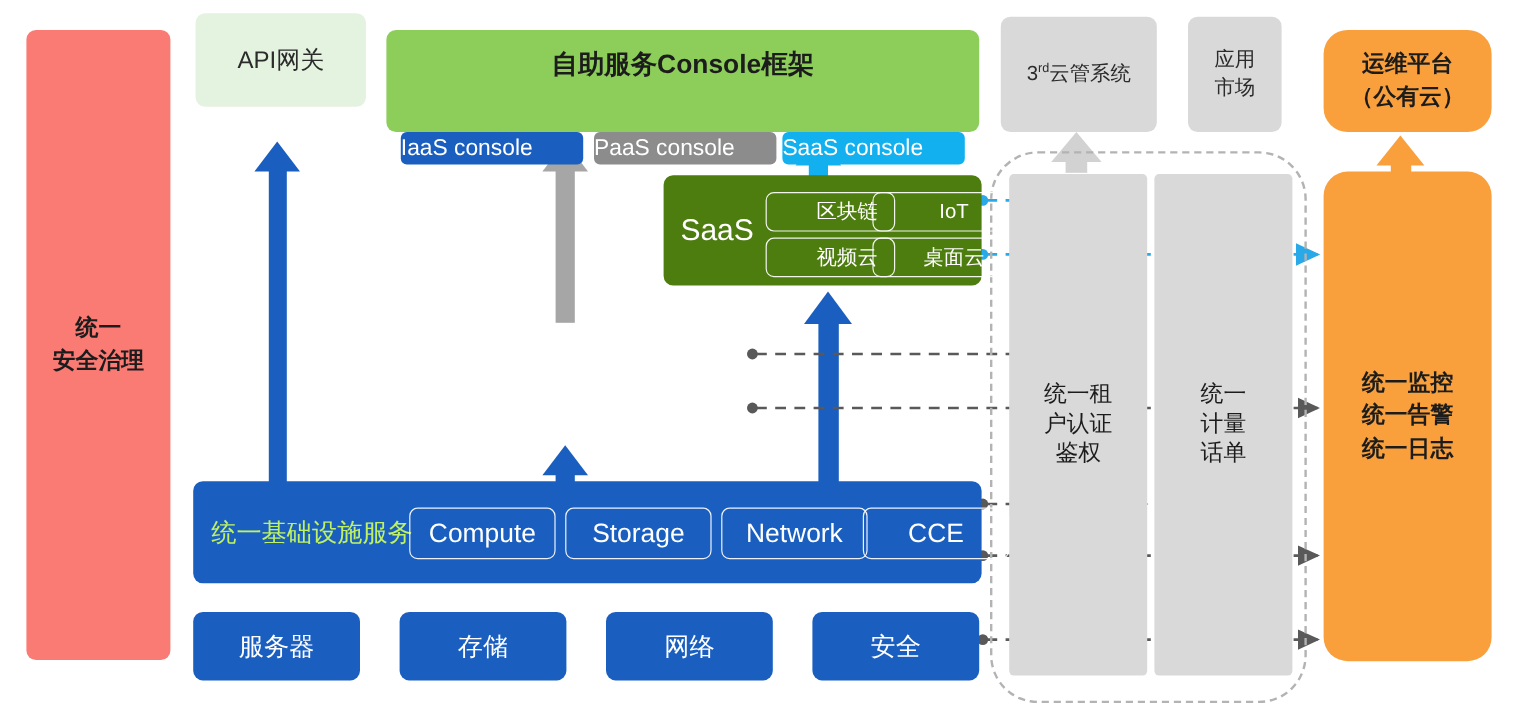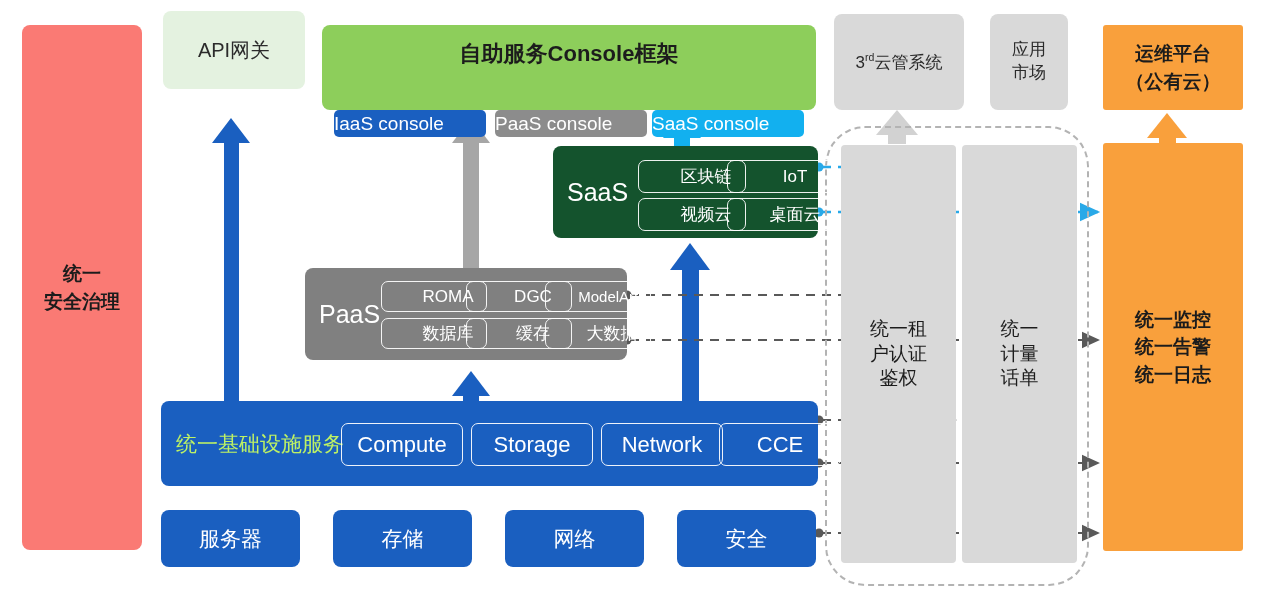--- a/index.html
+++ b/index.html
@@ -10,21 +10,21 @@
   #stage{position:absolute;left:0;top:0;width:1265px;height:605px;}
   .abs{position:absolute;box-sizing:border-box;}
   .ctr{display:flex;align-items:center;justify-content:center;text-align:center;}
 
   
   .panel-security{
     background:#fa7a74;border-radius:8px;color:#1c1c1c;
     font-size:19px;line-height:1.45;font-weight:600;
   }
   .panel-ops{
-    background:#f9a03c;border-radius:3px;color:#1c1c1c;
+    background:#f9a03c;border-radius:20px;color:#1c1c1c;
     font-size:19px;line-height:1.45;font-weight:600;
   }
 
   
   .box-apigw{
     background:#e4f2e0;border-radius:8px;color:#2b2b2b;font-size:20px;
   }
   .box-console{
     background:#8dce5b;border-radius:8px;
   }
@@ -39,21 +39,21 @@
   .chip-iaas{background:#1a5fc0;}
   .chip-paas{background:#8c8c8c;}
   .chip-saas{background:#12b0ef;}
 
   .box-gray{
     background:#d9d9d9;border-radius:8px;color:#2b2b2b;font-size:17px;line-height:1.35;
   }
   sup{font-size:.62em;vertical-align:super;}
 
   
-  .layer-saas{background:#14532d;border-radius:8px;}
+  .layer-saas{background:#4d7c0f;border-radius:8px;}
   .layer-paas{background:#808080;border-radius:8px;}
   .layer-label{
     position:absolute;color:#ffffff;font-size:25px;
     display:flex;align-items:center;
   }
   .pill{
     position:absolute;border:1.6px solid rgba(255,255,255,.92);border-radius:7px;
     color:#ffffff;font-size:17px;display:flex;align-items:center;justify-content:center;
     white-space:nowrap;
     padding-left:28px;
@@ -224,41 +224,20 @@
       <span>IoT</span>
     </div>
     <div class="pill" style="left:85px;top:52px;width:78px;height:31px;">
       <span>视频云</span>
     </div>
     <div class="pill" style="left:174px;top:52px;width:78px;height:31px;">
       <span>桌面云</span>
     </div>
   </div>
 
-  <div class="abs layer-paas" style="left:305px;top:268px;width:322px;height:92px;">
-    <div class="layer-label" style="left:14px;top:0;height:92px;">PaaS</div>
-    <div class="pill" style="left:76px;top:13px;width:76px;height:29px;">
-      <span>ROMA</span>
-    </div>
-    <div class="pill" style="left:161px;top:13px;width:76px;height:29px;">
-      <span>DGC</span>
-    </div>
-    <div class="pill" style="left:240px;top:13px;width:76px;height:29px;">
-      <span style="font-size:15px;">ModelArts</span>
-    </div>
-    <div class="pill" style="left:76px;top:50px;width:76px;height:29px;">
-      <span>数据库</span>
-    </div>
-    <div class="pill" style="left:161px;top:50px;width:76px;height:29px;">
-      <span>缓存</span>
-    </div>
-    <div class="pill" style="left:240px;top:50px;width:76px;height:29px;">
-      <span>大数据</span>
-    </div>
-  </div>
 
   <div class="abs layer-infra" style="left:161px;top:401px;width:657px;height:85px;">
     <div class="infra-label" style="left:15px;top:0;height:85px;">统一基础设施服务</div>
     <div class="pill-infra" style="left:180px;top:22px;width:120px;height:41px;">
       <span>Compute</span>
     </div>
     <div class="pill-infra" style="left:310px;top:22px;width:120px;height:41px;">
       <span>Storage</span>
     </div>
     <div class="pill-infra" style="left:558px;top:22px;width:120px;height:41px;">

